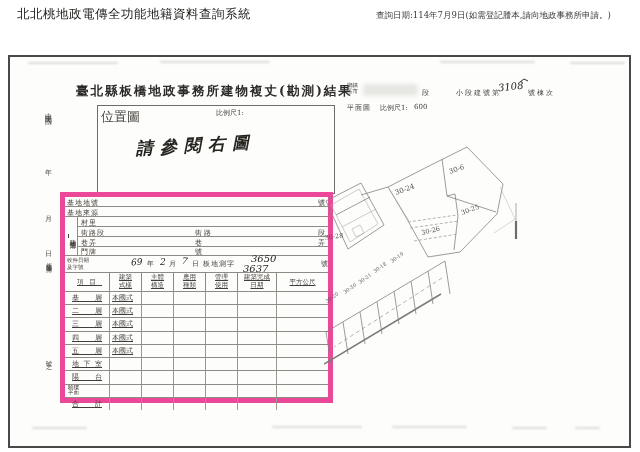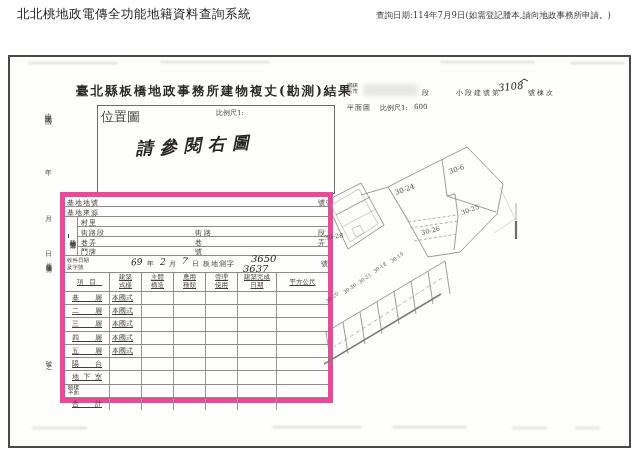--- a/index.html
+++ b/index.html
@@ -253,34 +253,34 @@
               <span>本國式</span>
             </div>
           <div class="c" style="width:32px;"></div>
             <div class="c" style="width:32px;"></div>
             <div class="c" style="width:32px;"></div>
             <div class="c" style="width:39px;"></div>
             <div class="c" style="flex:1;"></div>
         </div>
         <div class="brow">
           <div class="c ci" style="width:45px;">
+              <span>地下室</span>
+            </div>
+          <div class="c cs" style="width:32px;">
+              <span></span>
+            </div>
+          <div class="c" style="width:32px;"></div>
+            <div class="c" style="width:32px;"></div>
+            <div class="c" style="width:32px;"></div>
+            <div class="c" style="width:39px;"></div>
+            <div class="c" style="flex:1;"></div>
+        </div>
+        <div class="brow">
+          <div class="c ci" style="width:45px;">
               <span>陽台</span>
-            </div>
-          <div class="c cs" style="width:32px;">
-              <span></span>
-            </div>
-          <div class="c" style="width:32px;"></div>
-            <div class="c" style="width:32px;"></div>
-            <div class="c" style="width:32px;"></div>
-            <div class="c" style="width:39px;"></div>
-            <div class="c" style="flex:1;"></div>
-        </div>
-        <div class="brow">
-          <div class="c ci" style="width:45px;">
-              <span>地下室</span>
             </div>
           <div class="c cs" style="width:32px;">
               <span></span>
             </div>
           <div class="c" style="width:32px;"></div>
             <div class="c" style="width:32px;"></div>
             <div class="c" style="width:32px;"></div>
             <div class="c" style="width:39px;"></div>
             <div class="c" style="flex:1;"></div>
         </div>

